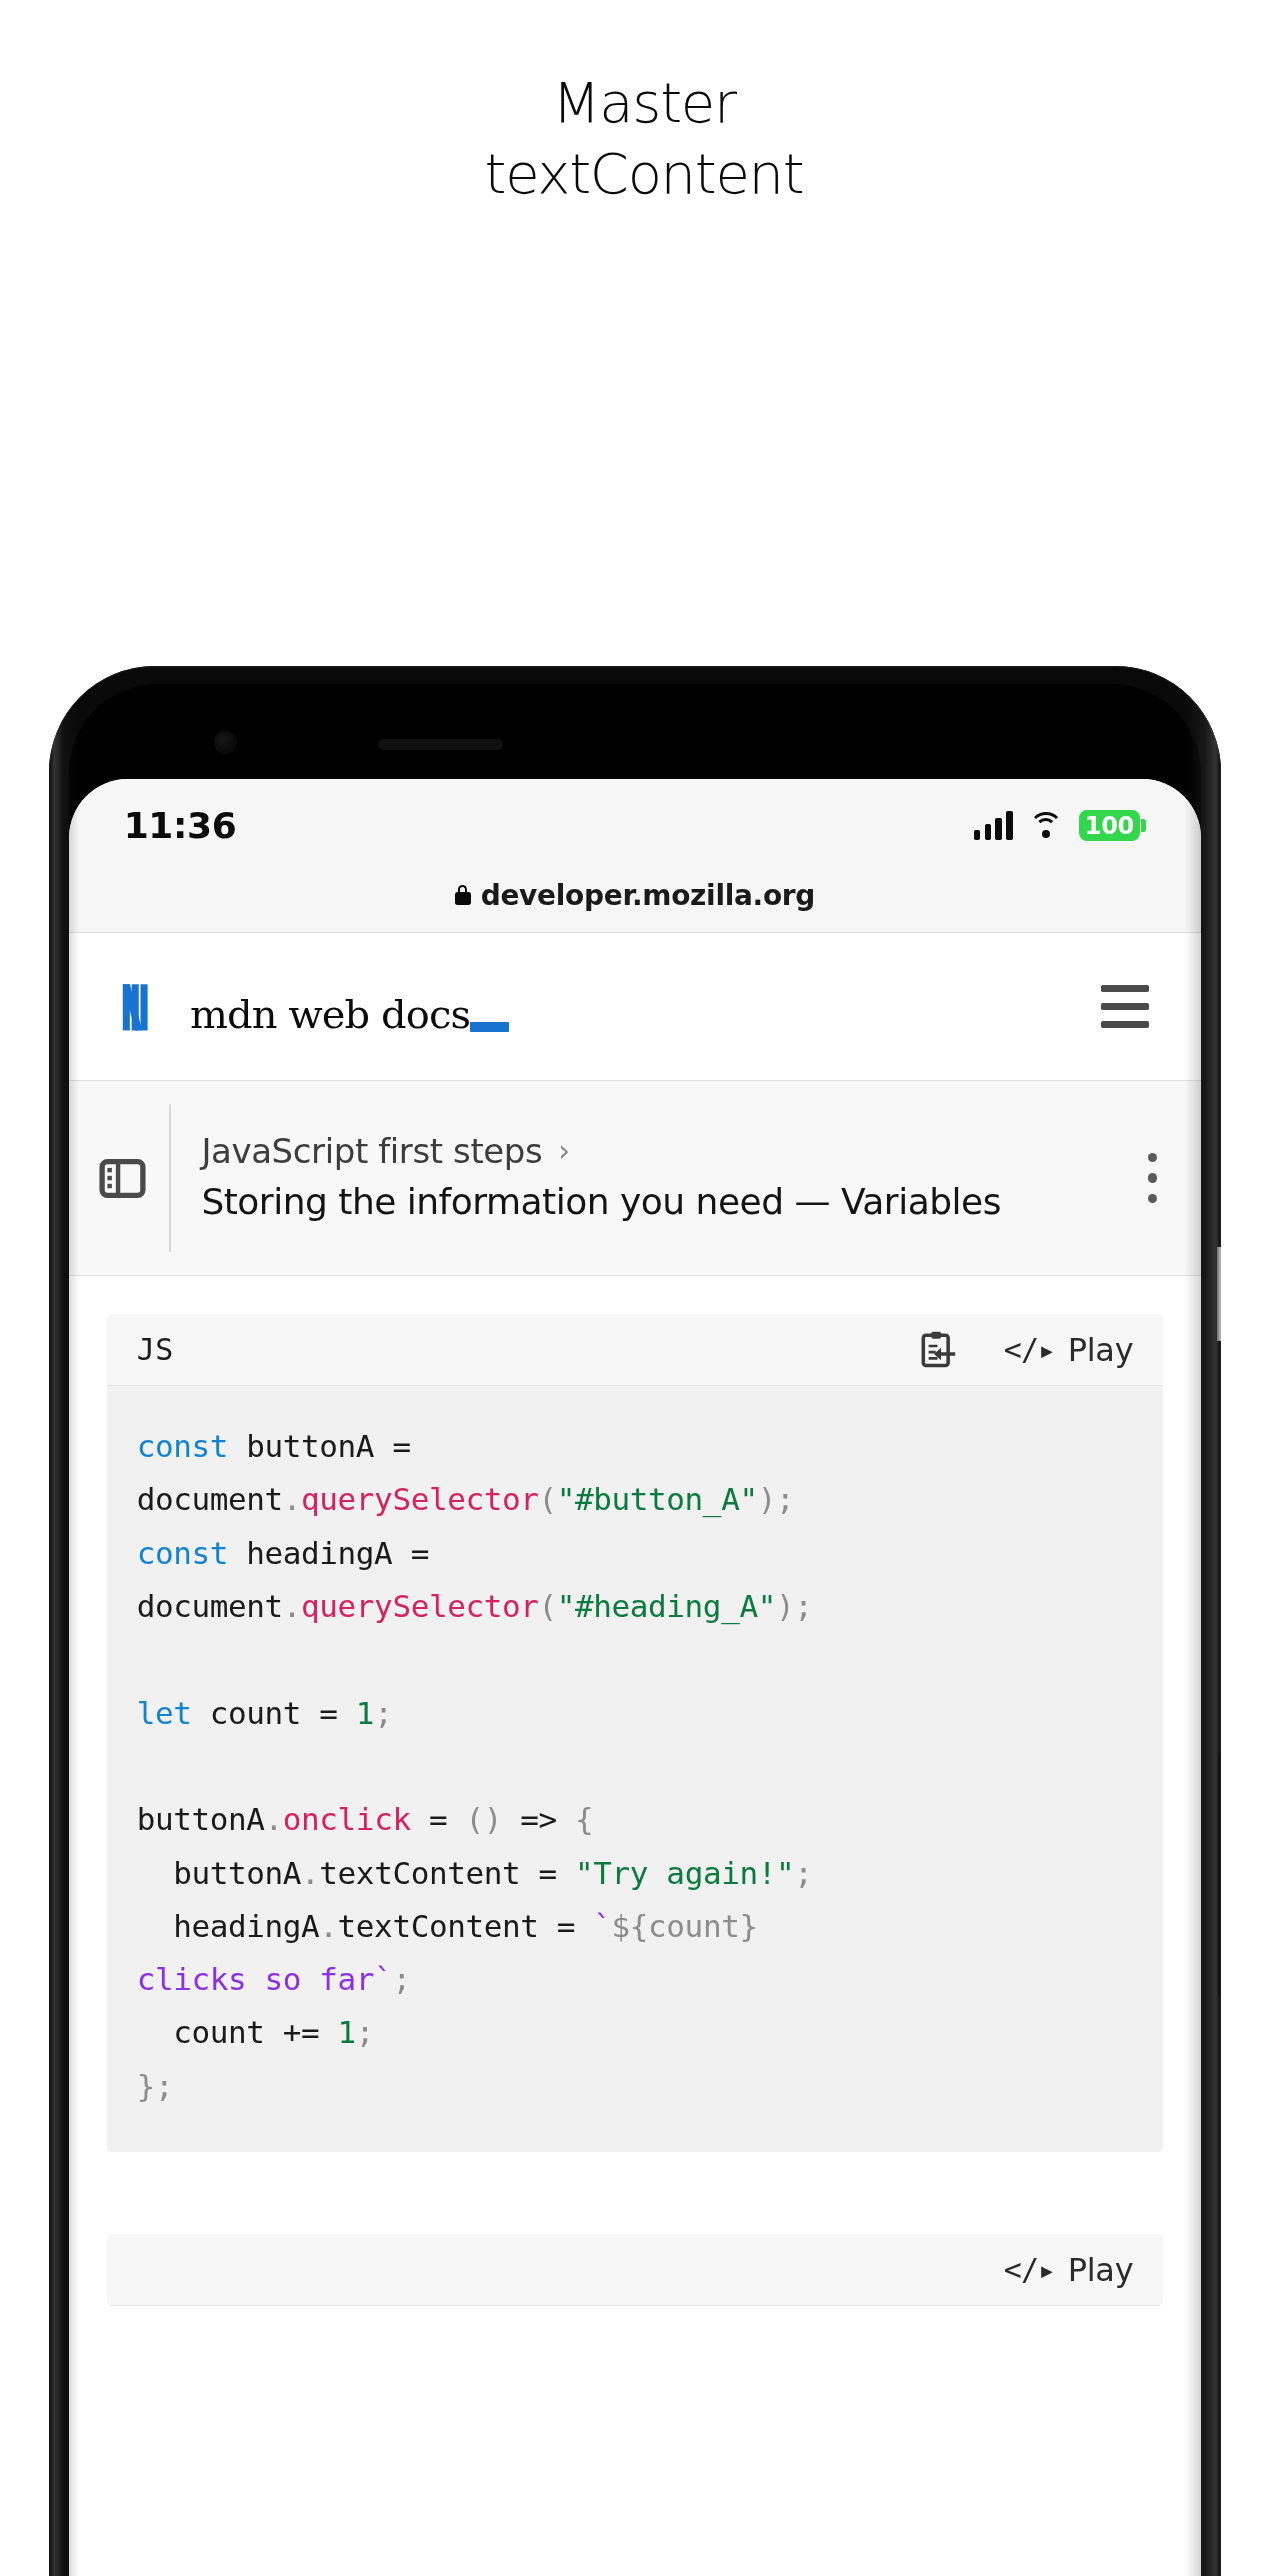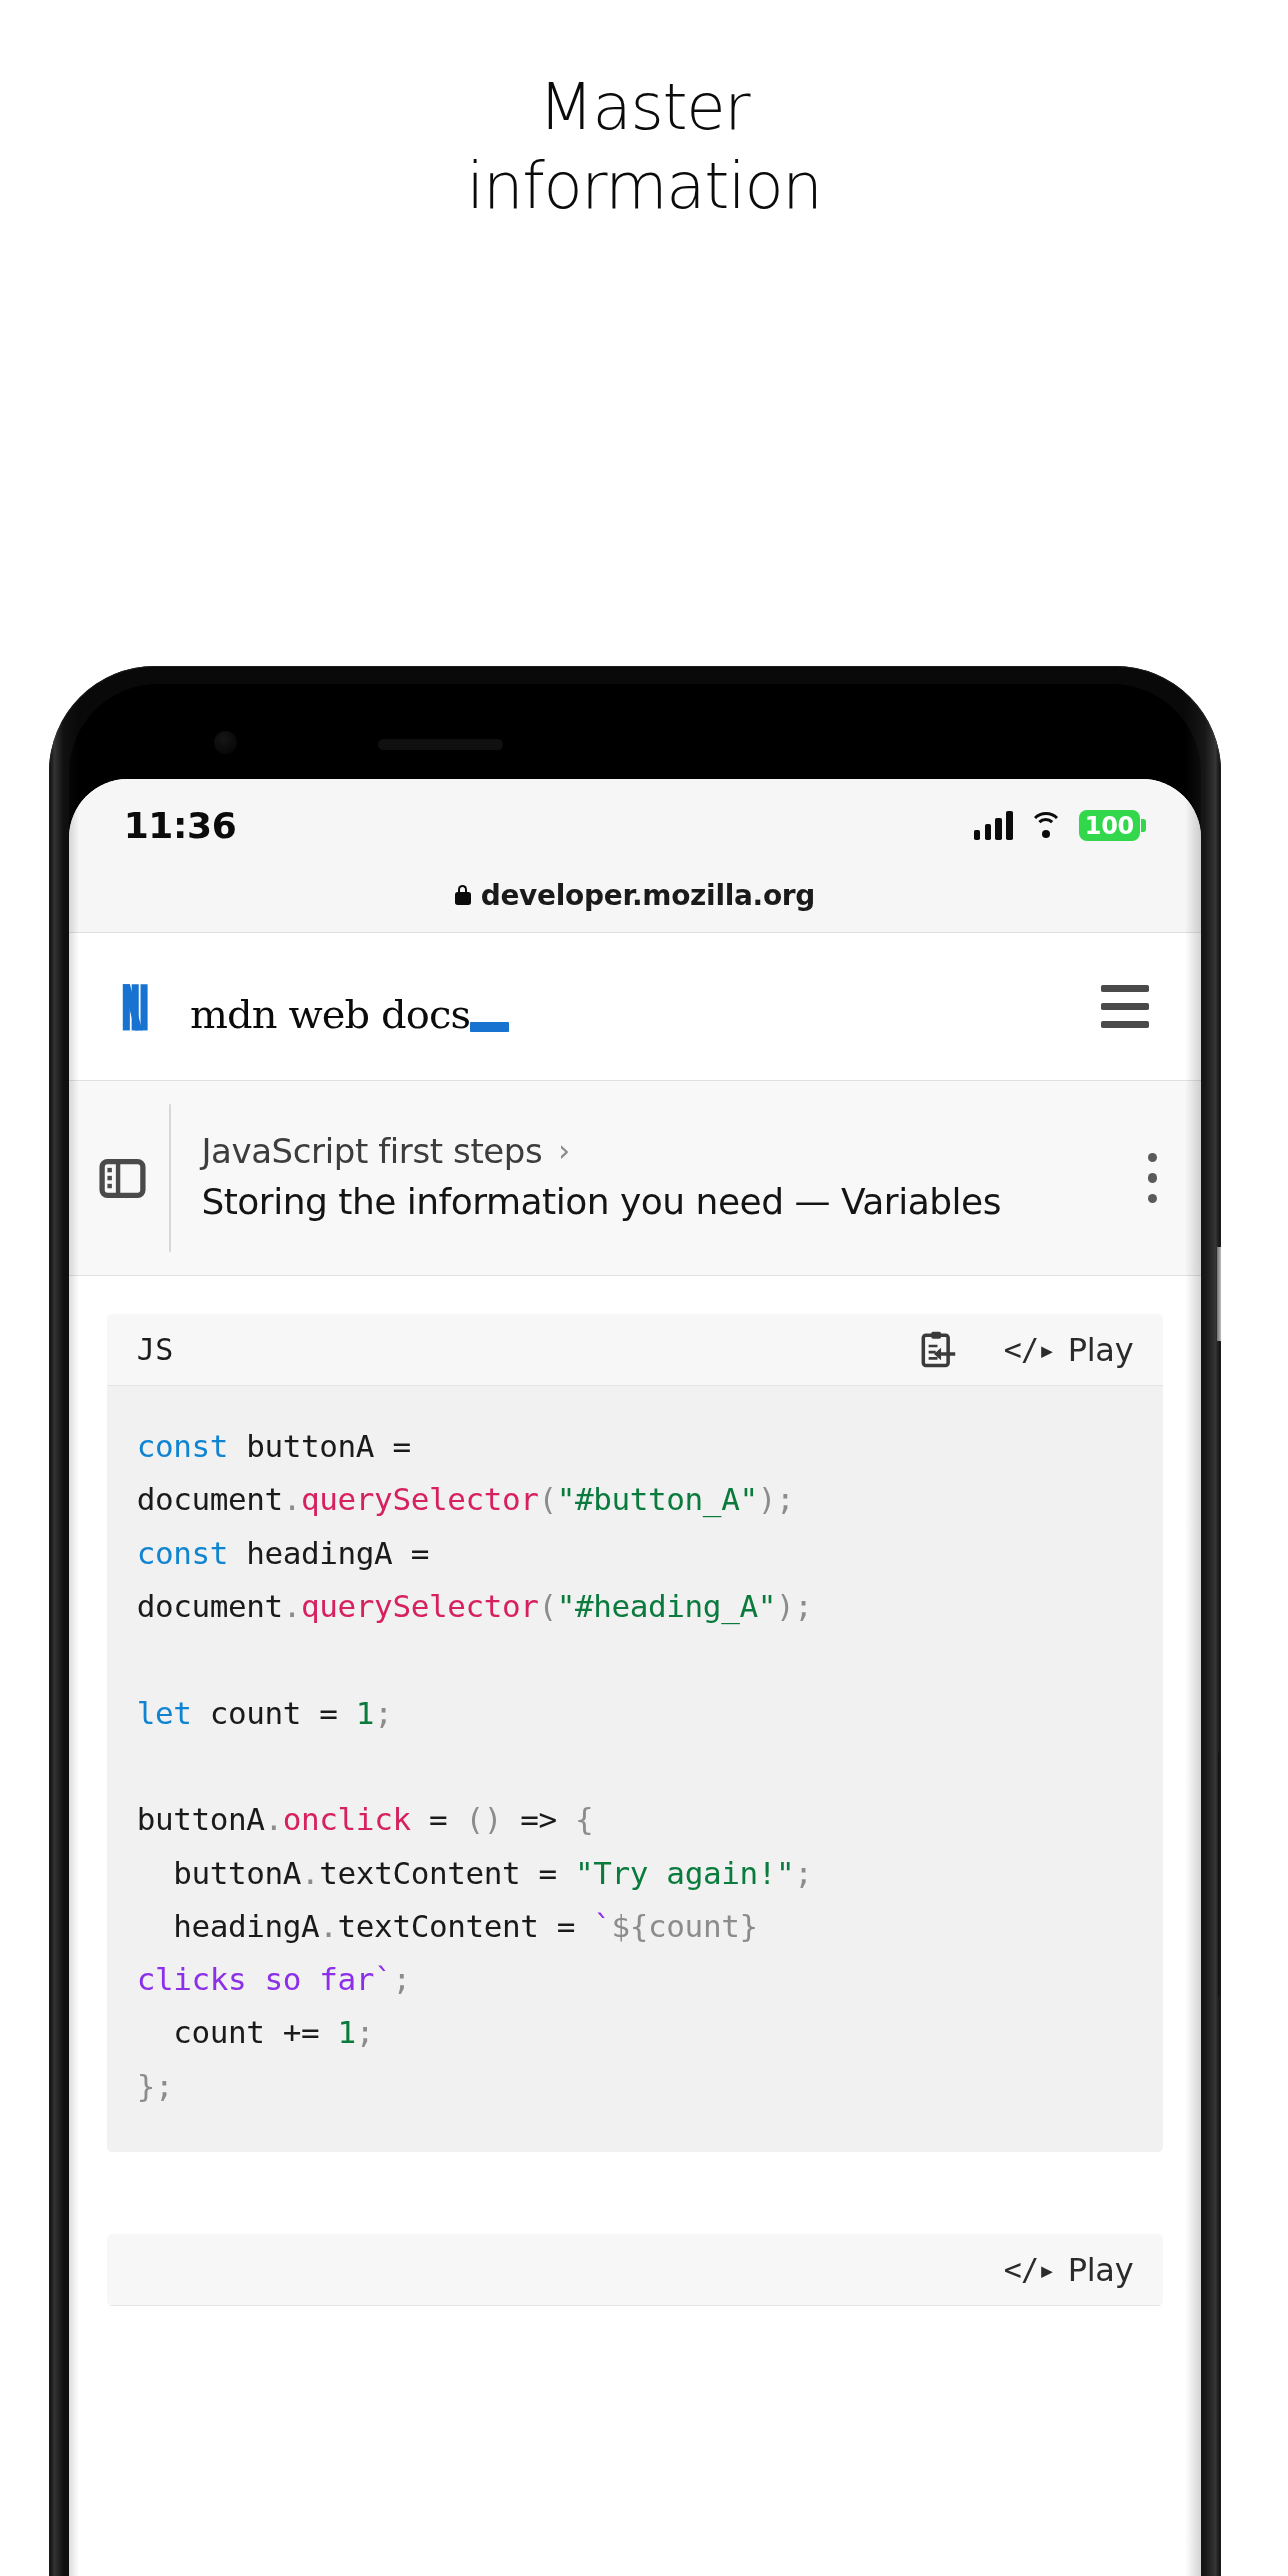--- a/index.html
+++ b/index.html
@@ -10,21 +10,21 @@
     overflow:hidden;
     position:relative;
   }
 
   
   .headline{
     position:absolute; top:68px; left:0; width:1288px;
     text-align:center;
     font-family:"DejaVu Sans", sans-serif;
     font-weight:300;
-    font-size:64px;
+    font-size:56px;
     line-height:1.0;
     letter-spacing:-1.3px;
     color:#0b0b0b;
   }
   .headline .hl-line{ display:block; padding:7.2px 0; }
 
   
   .phone{
     position:absolute;
     left:49px; top:666px;
@@ -268,21 +268,21 @@
     width:10.7px; height:242px;
     background:linear-gradient(90deg,#0d0d0d,#262626 50%,#0a0a0a);
     border-radius:0 3.6px 3.6px 0;
   }
 </style>
 </head>
 <body>
 
 <div class="headline">
   <span class="hl-line">Master</span>
-  <span class="hl-line">information</span>
+  <span class="hl-line">textContent</span>
 </div>
 
 <div class="phone">
   <div class="phone-inner">
 
     <span class="cam-dot"></span>
     <span class="speaker"></span>
 
     <div class="screen">
 

